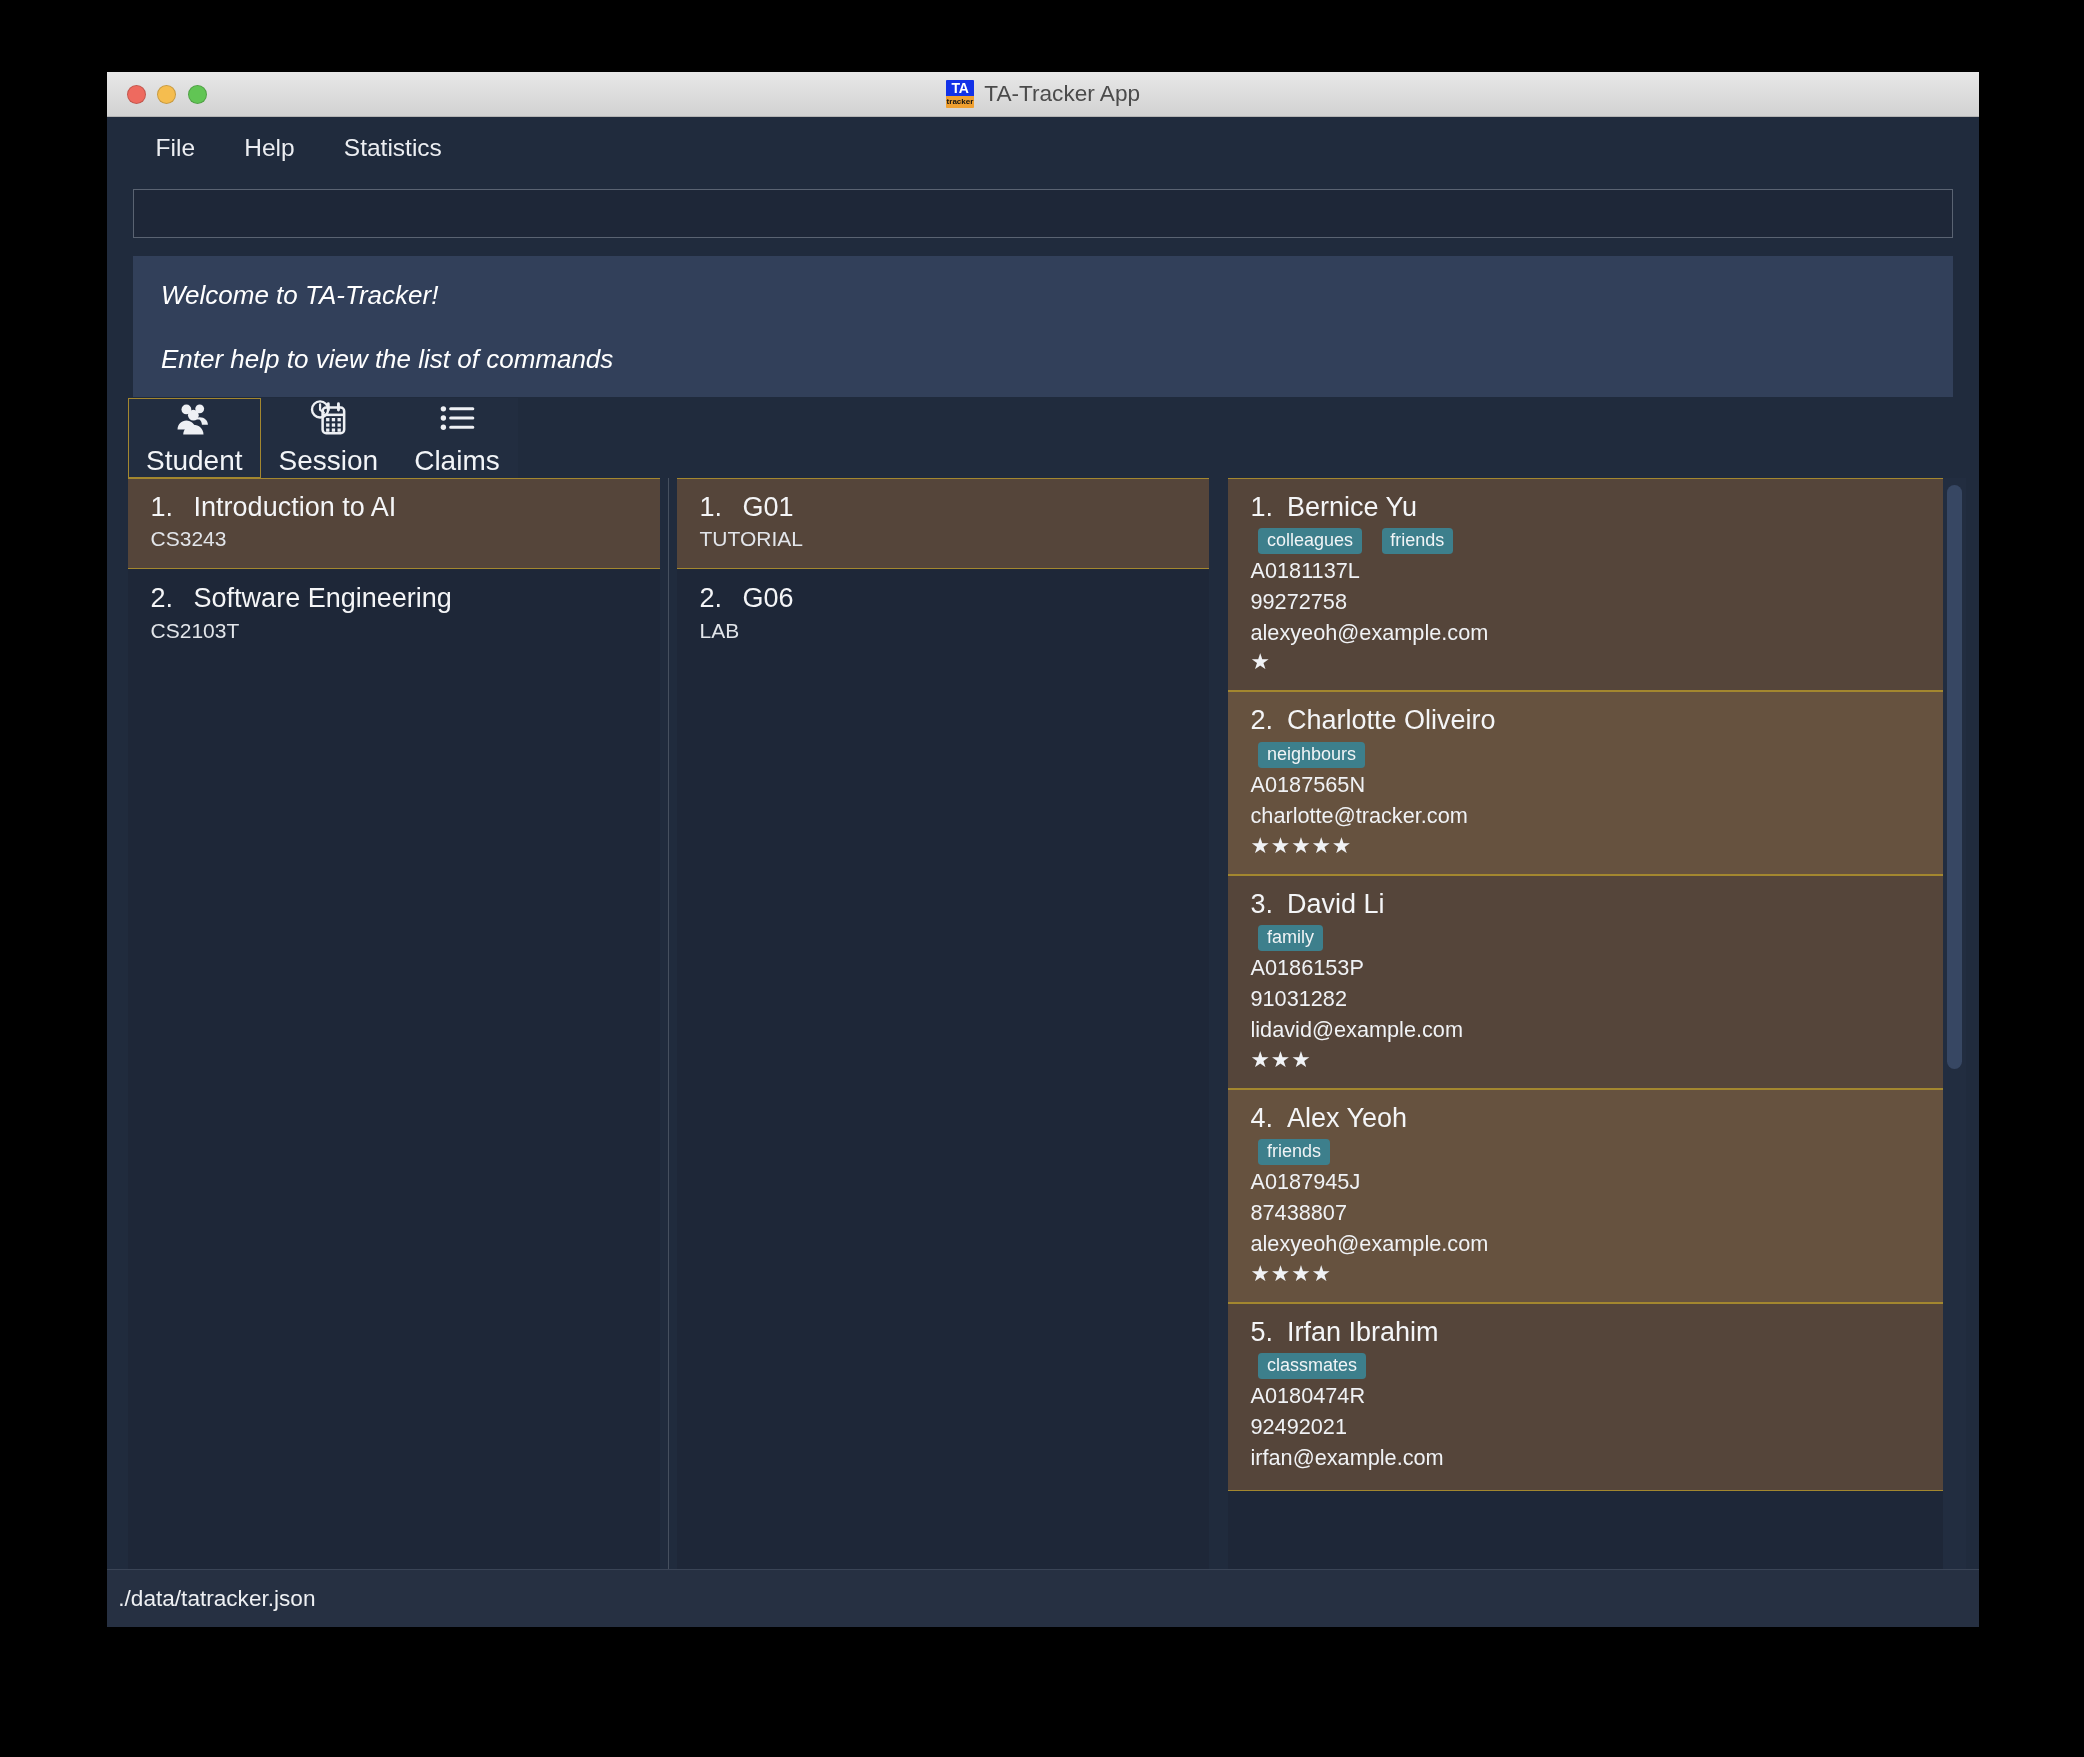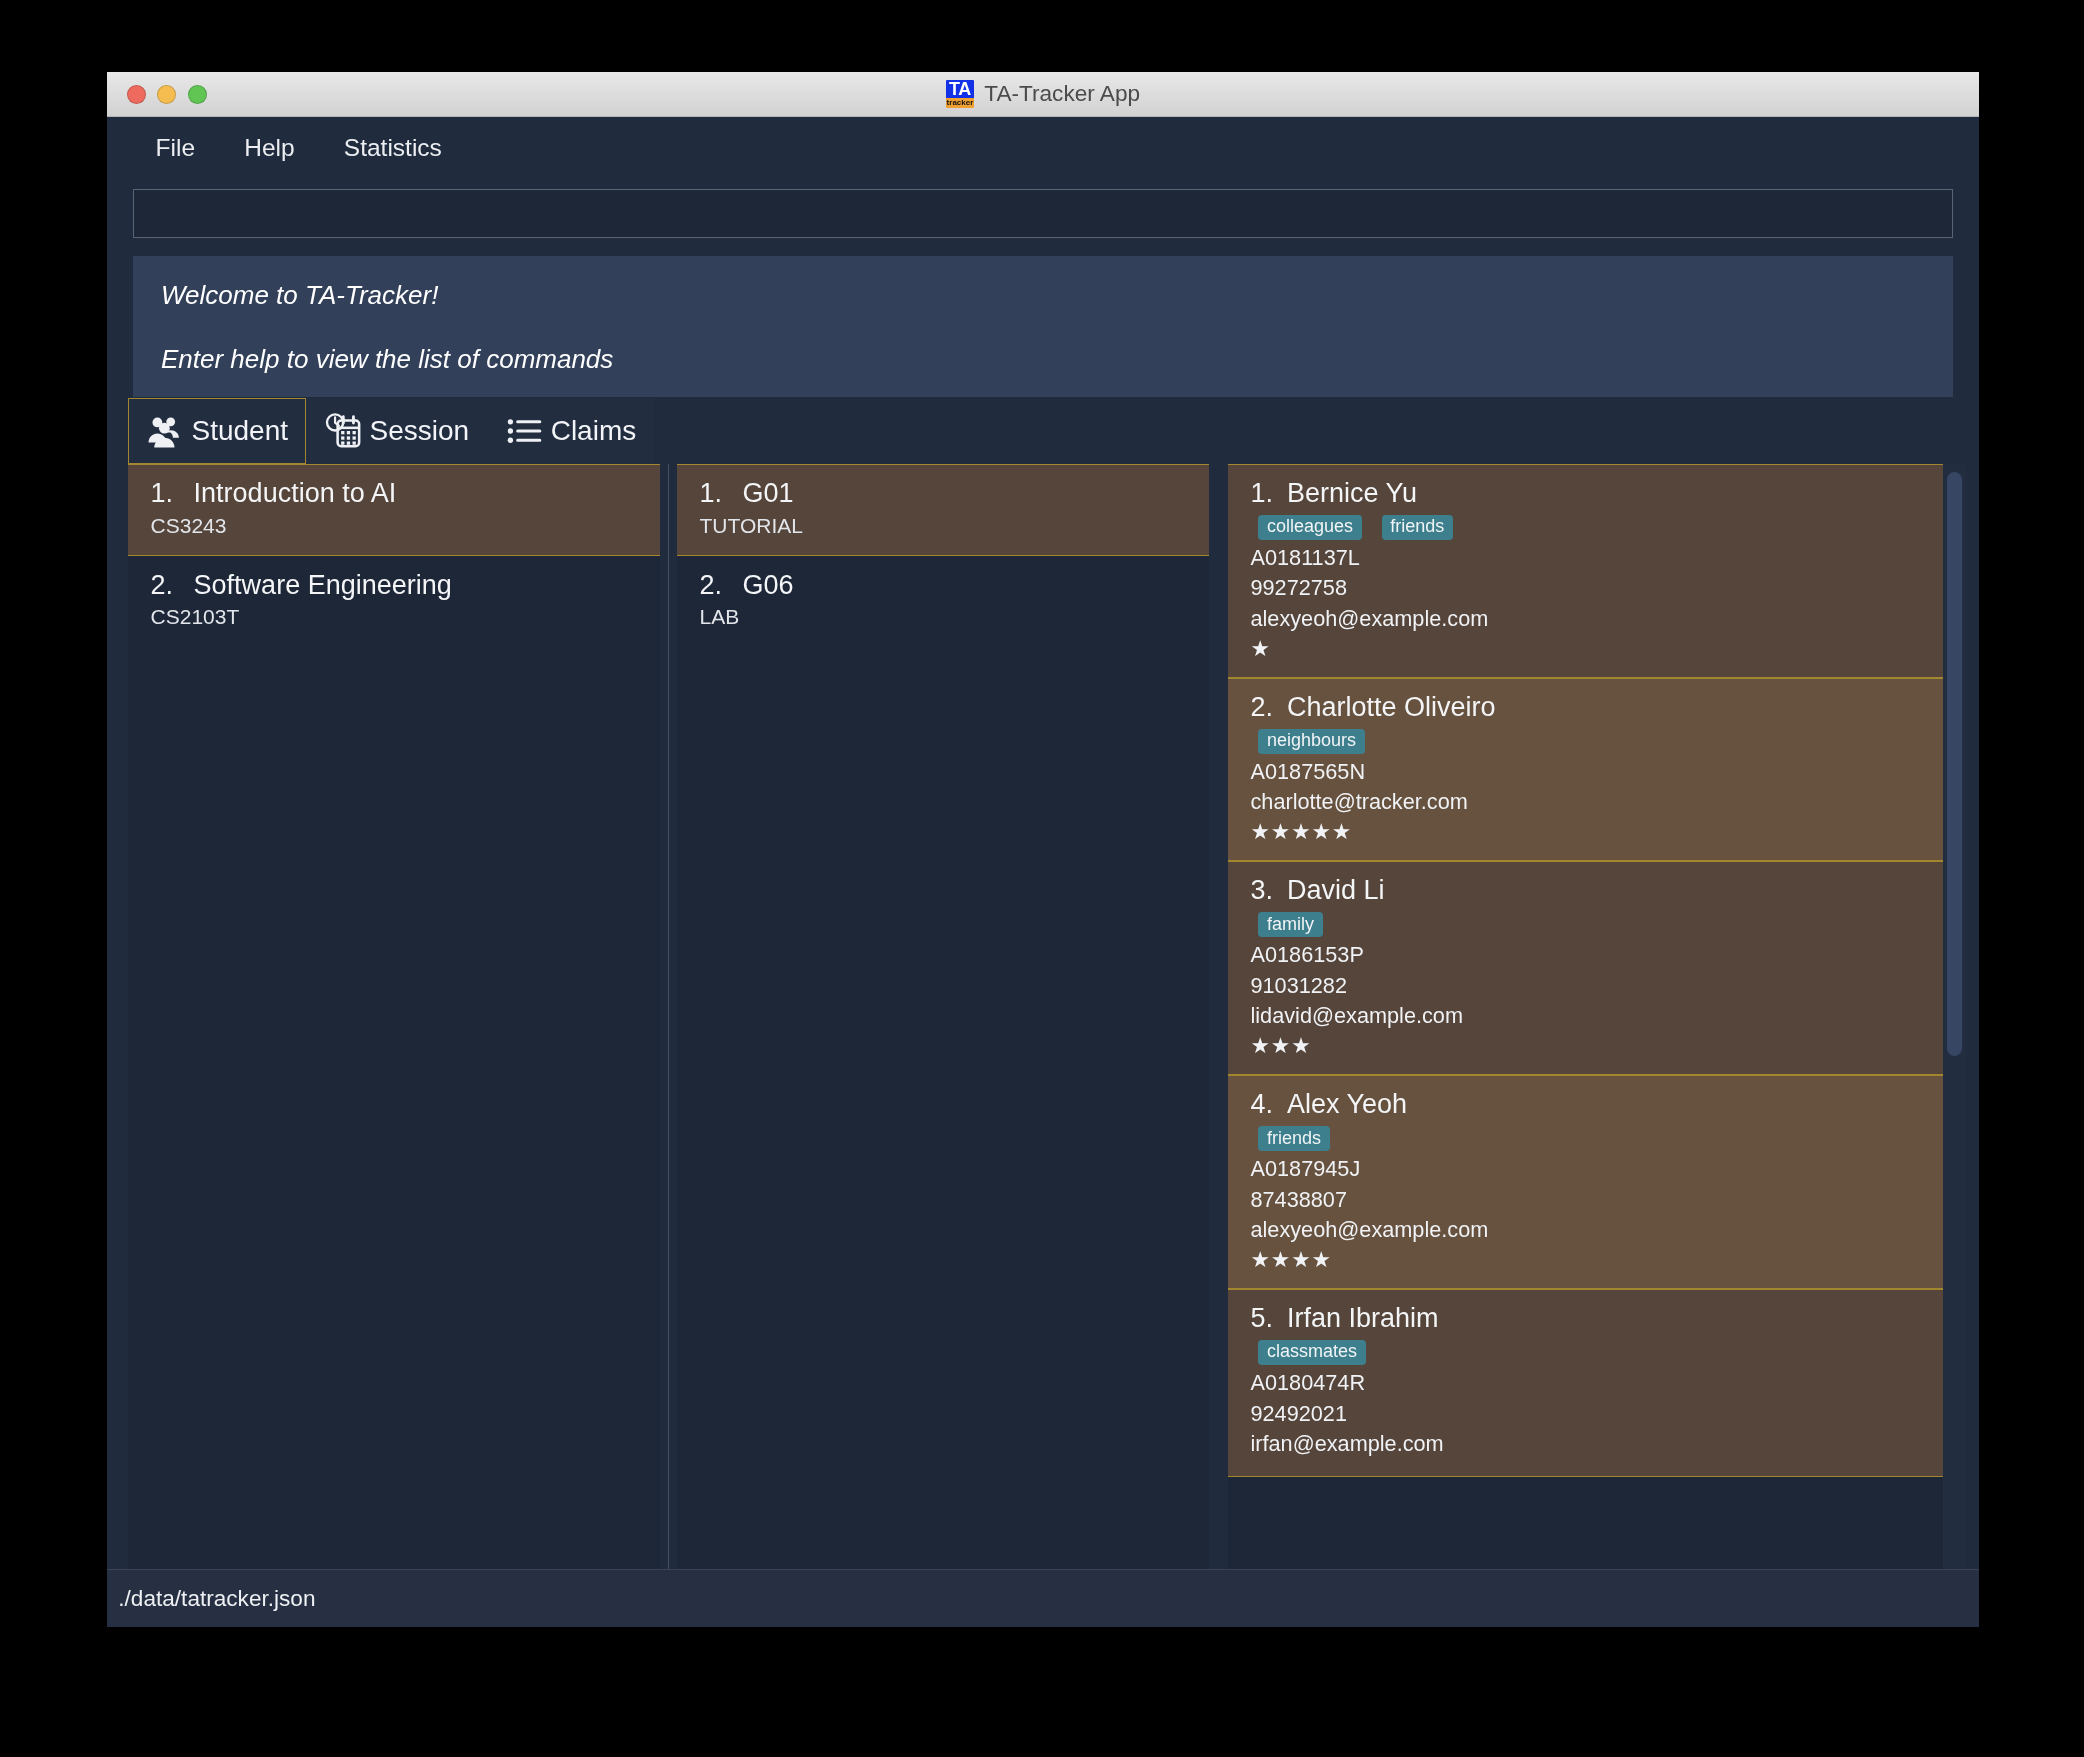--- a/index.html
+++ b/index.html
@@ -56,21 +56,21 @@
     display: flex; flex-direction: column;
     overflow: hidden;
     border-radius: 0.9px;
     font-weight: bold;
     line-height: 1;
   }
   #app-icon .top {
     background: #1332e8; color: #fff;
     flex: 1 1 56%;
     display: flex; align-items: center; justify-content: center;
-    font-size: 18px;
+    font-size: 14px;
     letter-spacing: -0.3px;
   }
   #app-icon .bot {
     background: #f0a030; color: #111;
     flex: 1 1 44%;
     display: flex; align-items: center; justify-content: center;
     font-size: 8px;
   }
   #title-text {
     font-size: 22.6px;
@@ -136,20 +136,21 @@
     padding-left: 21px;
     background: #202b3d;
   }
   .tab {
     display: flex; align-items: center;
     gap: 7.5px;
     padding: 0 17px;
     background: #222d40;
     border: 0.9px solid transparent;
     cursor: default;
+    flex-direction: column;
   }
   .tab.selected {
     border: 1.9px solid #a3872f;
     background: #222d40;
   }
   .tab-label {
     font-size: 28px;
     color: #f2f4f7;
     white-space: nowrap;
   }

